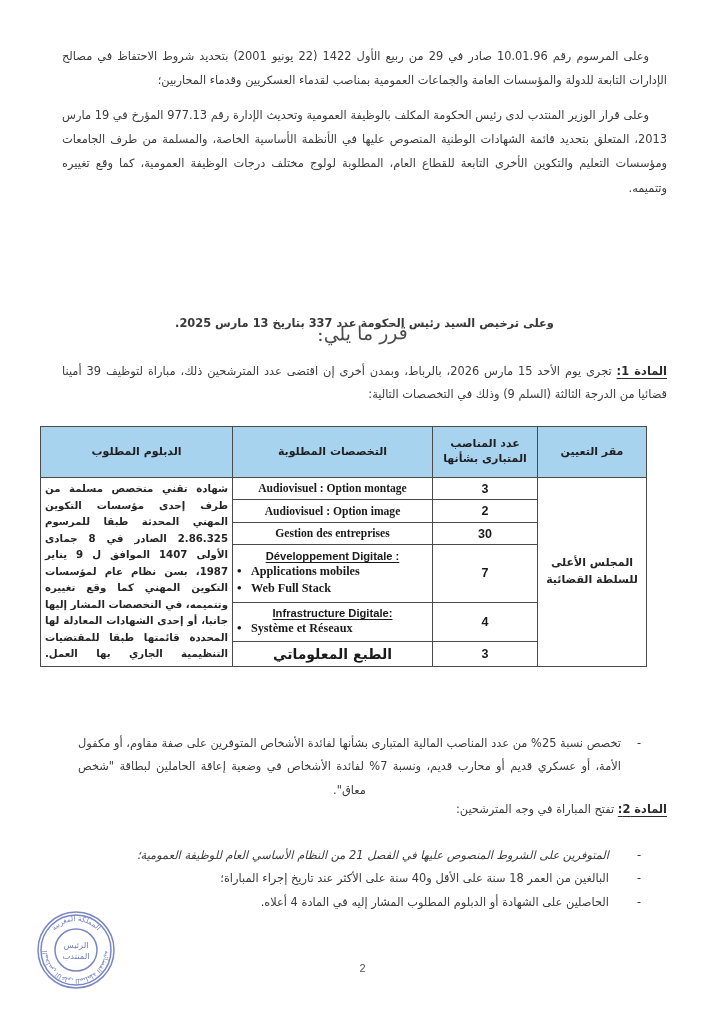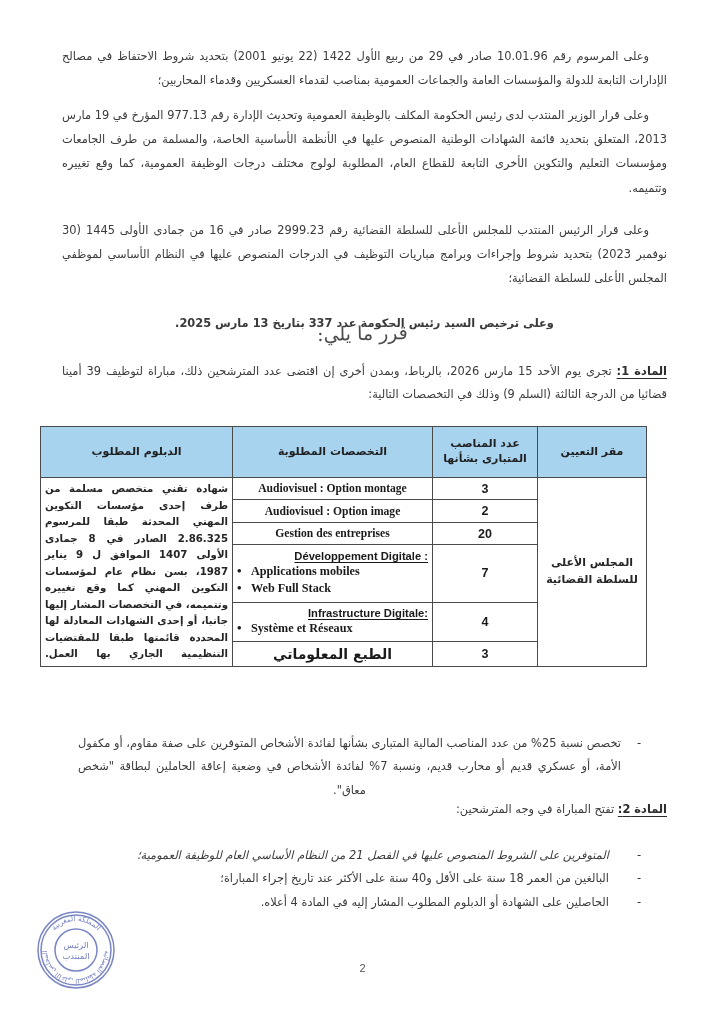--- a/index.html
+++ b/index.html
@@ -141,21 +141,20 @@
   }
   td.spec-cell.rtl-cell {
     direction: rtl;
     font-family: "DejaVu Sans", sans-serif;
     font-size: 14px;
   }
   .spec-title {
     text-decoration: underline;
     text-underline-offset: 2px;
     display: block;
-    text-align: right;
     font-family: "Liberation Sans", sans-serif;
     font-size: 11.2px;
     margin-bottom: 1px;
   }
   ul.spec-bullets {
     margin: 0;
     padding: 0 22px 0 0;
     list-style: none;
     direction: ltr;
     text-align: left;
@@ -235,23 +234,20 @@
 <div class="page">
 
   <div class="body-col" style="top:44px;">
     <p class="para">وعلى المرسوم رقم 10.01.96 صادر في 29 من ربيع الأول 1422 (22 يونيو 2001) بتحديد شروط الاحتفاظ في مصالح الإدارات التابعة للدولة والمؤسسات العامة والجماعات العمومية بمناصب لقدماء العسكريين وقدماء المحاربين؛</p>
   </div>
 
   <div class="body-col" style="top:103px;">
     <p class="para">وعلى قرار الوزير المنتدب لدى رئيس الحكومة المكلف بالوظيفة العمومية وتحديث الإدارة رقم 977.13 المؤرخ في 19 مارس 2013، المتعلق بتحديد قائمة الشهادات الوطنية المنصوص عليها في الأنظمة الأساسية الخاصة، والمسلمة من طرف الجامعات ومؤسسات التعليم والتكوين الأخرى التابعة للقطاع العام، المطلوبة لولوج مختلف درجات الوظيفة العمومية، كما وقع تغييره وتتميمه.</p>
   </div>
 
-  <div class="body-col" style="top:218px;">
-    <p class="para">وعلى قرار الرئيس المنتدب للمجلس الأعلى للسلطة القضائية رقم 2999.23 صادر في 16 من جمادى الأولى 1445 (30 نوفمبر 2023) بتحديد شروط وإجراءات وبرامج مباريات التوظيف في الدرجات المنصوص عليها في النظام الأساسي لموظفي المجلس الأعلى للسلطة القضائية؛</p>
-  </div>
 
   <div class="body-col" style="top:311px; text-align:center; text-align-last:center;font-weight:bold;">
     <p class="para no-indent" style="text-align:center;text-align-last:center;">وعلى ترخيص السيد رئيس الحكومة عدد 337 بتاريخ 13 مارس 2025.</p>
   </div>
 
   <div class="decision-heading">قرر ما يلي:</div>
 
   <div class="body-col" style="top:360px;">
     <p class="article-line" style="text-align:justify;text-align-last:right;"><span class="article-label">المادة 1:</span> <span>تجرى يوم الأحد 15 مارس 2026، بالرباط، وبمدن أخرى إن اقتضى عدد المترشحين ذلك، مباراة لتوظيف 39 أمينا قضائيا من الدرجة الثالثة (السلم 9) وذلك في التخصصات التالية:</span></p>
   </div>
@@ -271,21 +267,21 @@
           <td class="place" rowspan="6">المجلس الأعلى للسلطة القضائية</td>
           <td class="count">3</td>
           <td class="spec-cell">Audiovisuel : Option montage</td>
           <td class="diploma" rowspan="6">شهادة تقني متخصص مسلمة من طرف إحدى مؤسسات التكوين المهني المحدثة طبقا للمرسوم 2.86.325 الصادر في 8 جمادى الأولى 1407 الموافق ل 9 يناير 1987، بسن نظام عام لمؤسسات التكوين المهني كما وقع تغييره وتتميمه، في التخصصات المشار إليها جانبا، أو إحدى الشهادات المعادلة لها المحددة قائمتها طبقا للمقتضيات التنظيمية الجاري بها العمل.</td>
         </tr>
         <tr>
           <td class="count">2</td>
           <td class="spec-cell">Audiovisuel :  Option image</td>
         </tr>
         <tr>
-          <td class="count">20</td>
+          <td class="count">30</td>
           <td class="spec-cell">Gestion des entreprises</td>
         </tr>
         <tr>
           <td class="count">7</td>
           <td class="spec-cell">
             <span class="spec-title">Développement Digitale :</span>
             <ul class="spec-bullets">
               <li>Applications mobiles</li>
               <li>Web Full Stack</li>
             </ul>

